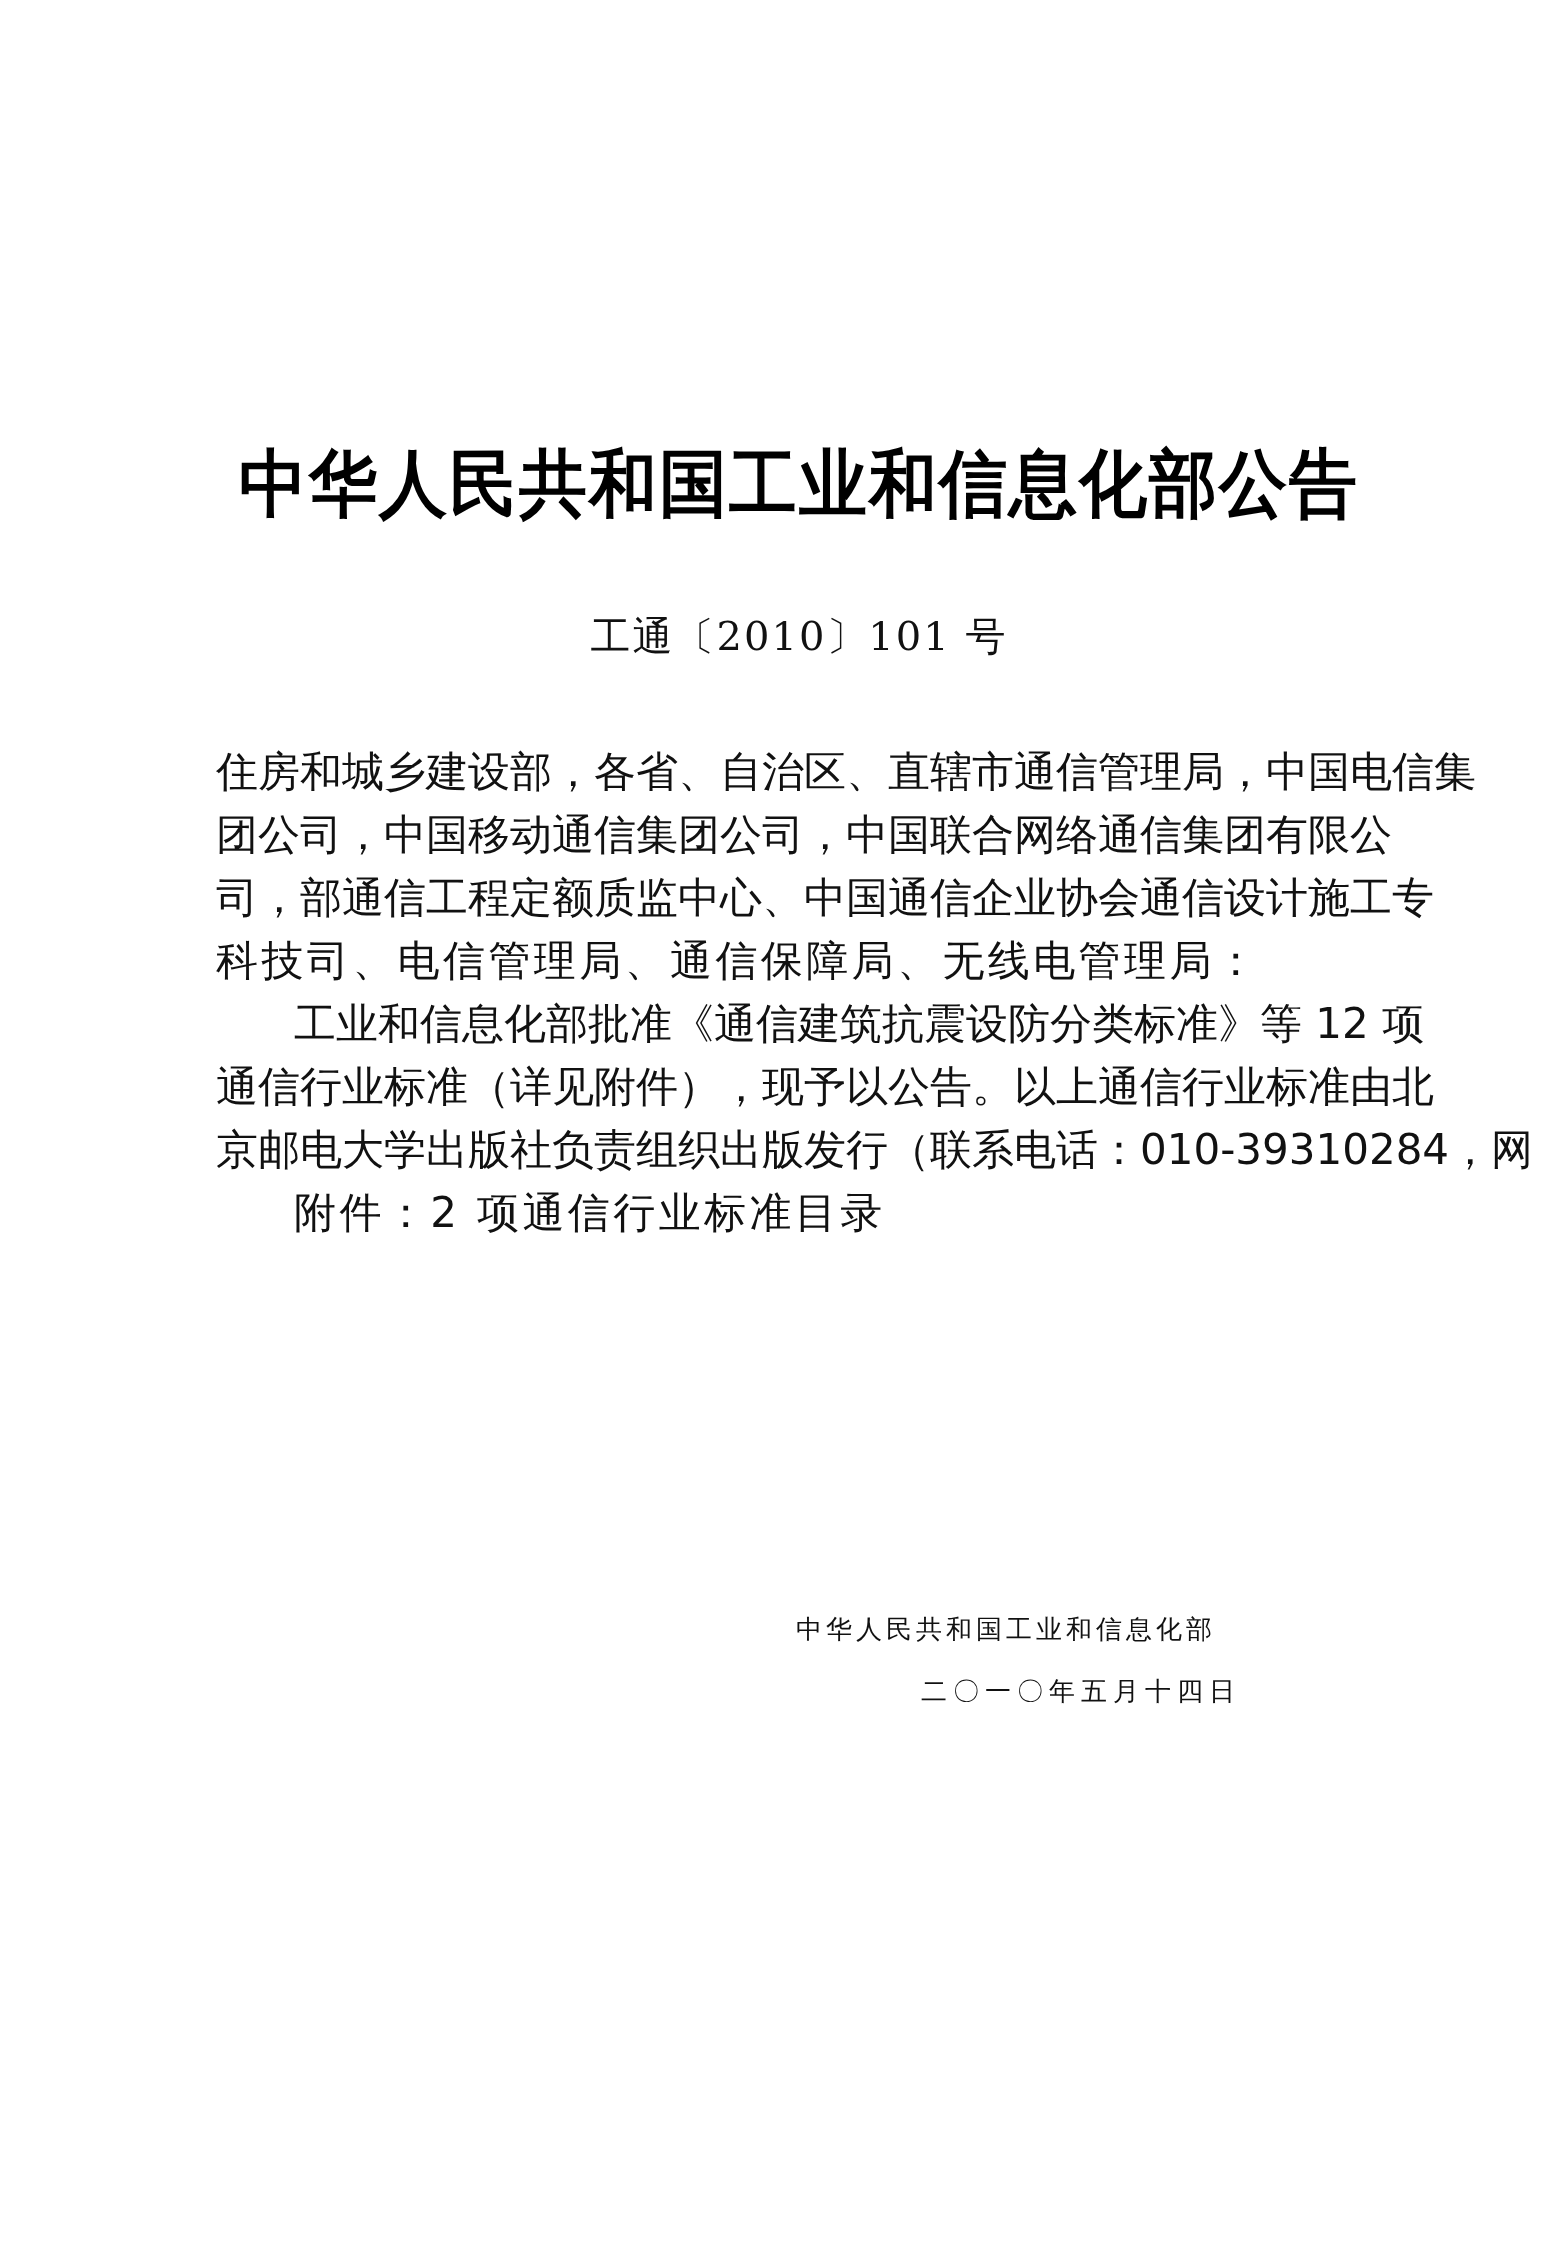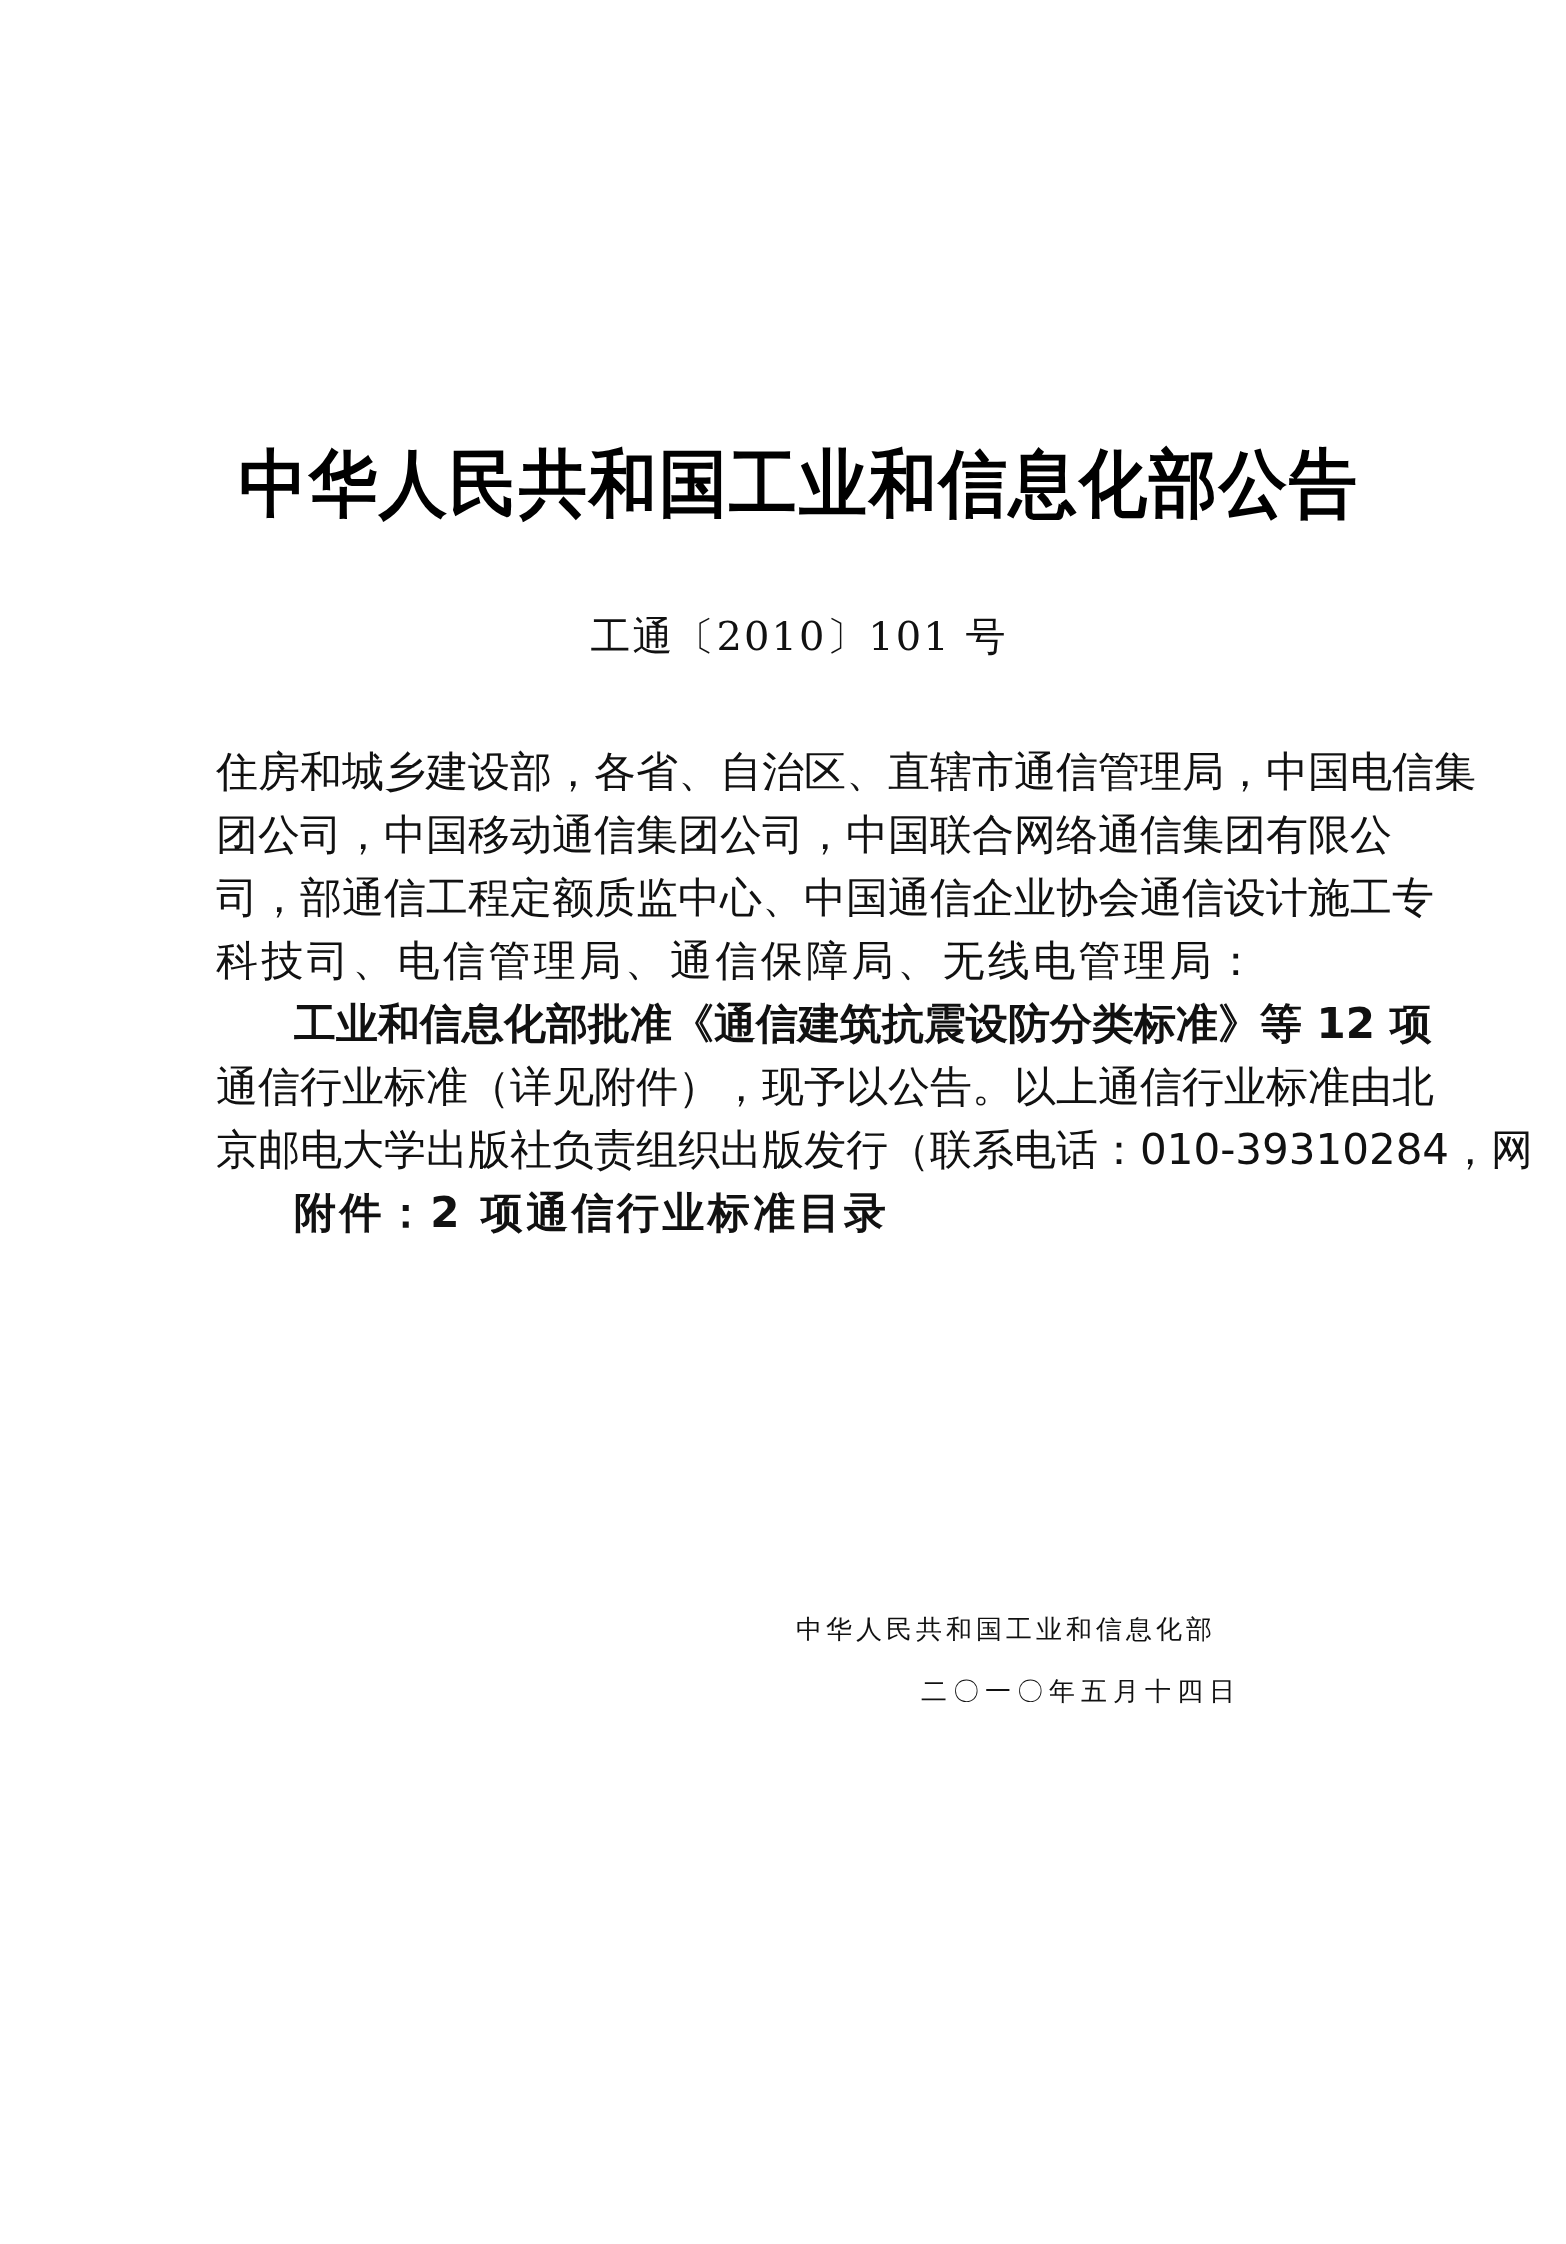--- a/index.html
+++ b/index.html
@@ -64,21 +64,20 @@
       white-space: nowrap;
       letter-spacing: 3.4px;
     }
     .line.justify {
       text-align: justify;
       text-align-last: justify;
       letter-spacing: 0;
     }
     .line.indent {
       padding-left: 78px;
-      font-weight: bold;
     }
     .signature {
       position: absolute;
       left: 780px;
       top: 1600px;
       width: 580px;
       font-family: Liberation Mono, monospace;
       font-size: 26px;
       color: #111111;
     }

